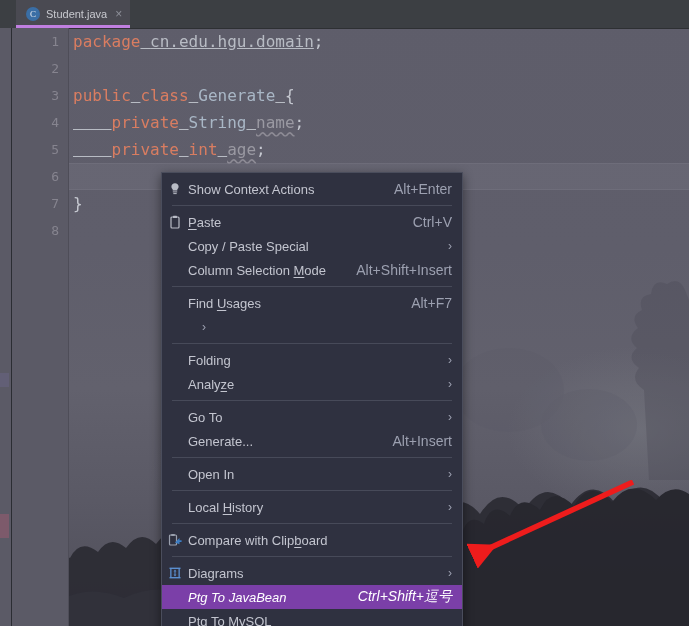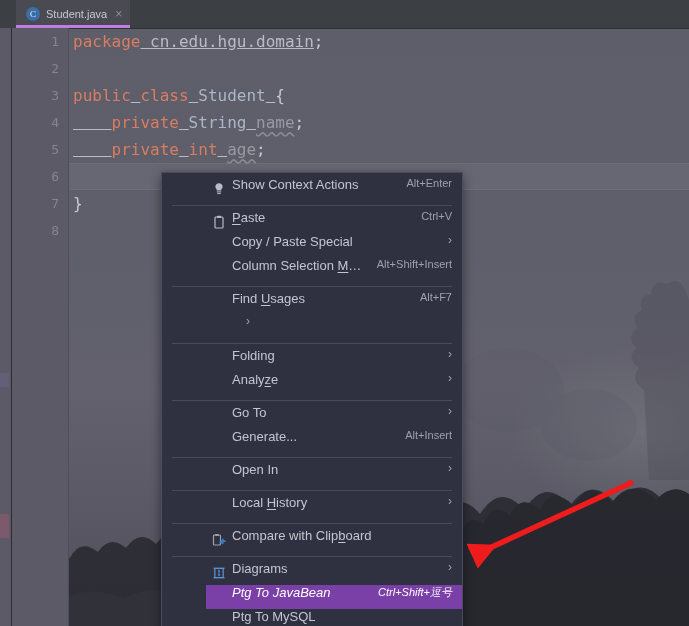--- a/index.html
+++ b/index.html
@@ -194,24 +194,24 @@
     box-shadow: 0 3px 10px rgba(0,0,0,.45);
     padding: 4px 0 0 0;
     box-sizing: border-box;
     font-size: 13px;
     color: #c3c5cf;
   }
   .menu-item {
     position: relative;
     height: 24px;
     display: flex;
+    align-items: center;
     padding: 0 10px 0 0;
     box-sizing: border-box;
     white-space: nowrap;
-    margin-left: 44px;
   }
   .menu-item.selected {
     background: #7b3fa8;
     font-style: italic;
   }
   .menu-item.selected .mi-label,
   .menu-item.selected .mi-accel { color: #ffffff; }
   .mi-icon {
     width: 26px;
     flex: 0 0 26px;
@@ -221,21 +221,21 @@
   }
   .mi-label {
     flex: 1 1 auto;
     color: #c3c5cf;
     overflow: hidden;
     text-overflow: ellipsis;
   }
   .mi-label u { text-decoration-thickness: 1px; text-underline-offset: 2px; }
   .mi-accel {
     color: #9ca0b0;
-    font-size: 11px;
+    font-size: 14px;
     padding-left: 14px;
     flex: 0 0 auto;
   }
   .mi-arrow {
     color: #9ca0b0;
     font-size: 12px;
     padding-left: 14px;
     flex: 0 0 auto;
     line-height: 1;
   }
@@ -297,21 +297,21 @@
       <div class="gutter-line">5</div>
       <div class="gutter-line">6</div>
       <div class="gutter-line">7</div>
       <div class="gutter-line">8</div>
     </div>
   <div id="gutter-border"></div>
 
   <div id="code">
       <div class="code-line"><span class="kw">package</span><span class="plain"> </span><span class="plain">cn.edu.hgu.domain</span><span class="punc">;</span></div>
       <div class="code-line">&nbsp;</div>
-      <div class="code-line"><span class="kw">public</span><span class="plain"> </span><span class="kw">class</span><span class="plain"> </span><span class="type">Student</span><span class="plain"> </span><span class="punc">{</span></div>
+      <div class="code-line"><span class="kw">public</span><span class="plain"> </span><span class="kw">class</span><span class="plain"> </span><span class="type">Generate</span><span class="plain"> </span><span class="punc">{</span></div>
       <div class="code-line"><span class="plain">    </span><span class="kw">private</span><span class="plain"> </span><span class="type">String</span><span class="plain"> </span><span class="field">name</span><span class="punc">;</span></div>
       <div class="code-line"><span class="plain">    </span><span class="kw">private</span><span class="plain"> </span><span class="kw">int</span><span class="plain"> </span><span class="field">age</span><span class="punc">;</span></div>
       <div class="code-line">&nbsp;</div>
       <div class="code-line"><span class="punc">}</span></div>
       <div class="code-line">&nbsp;</div>
     </div>
 
   <div id="context-menu">
       <div class="menu-item">
         <span class="mi-icon">

